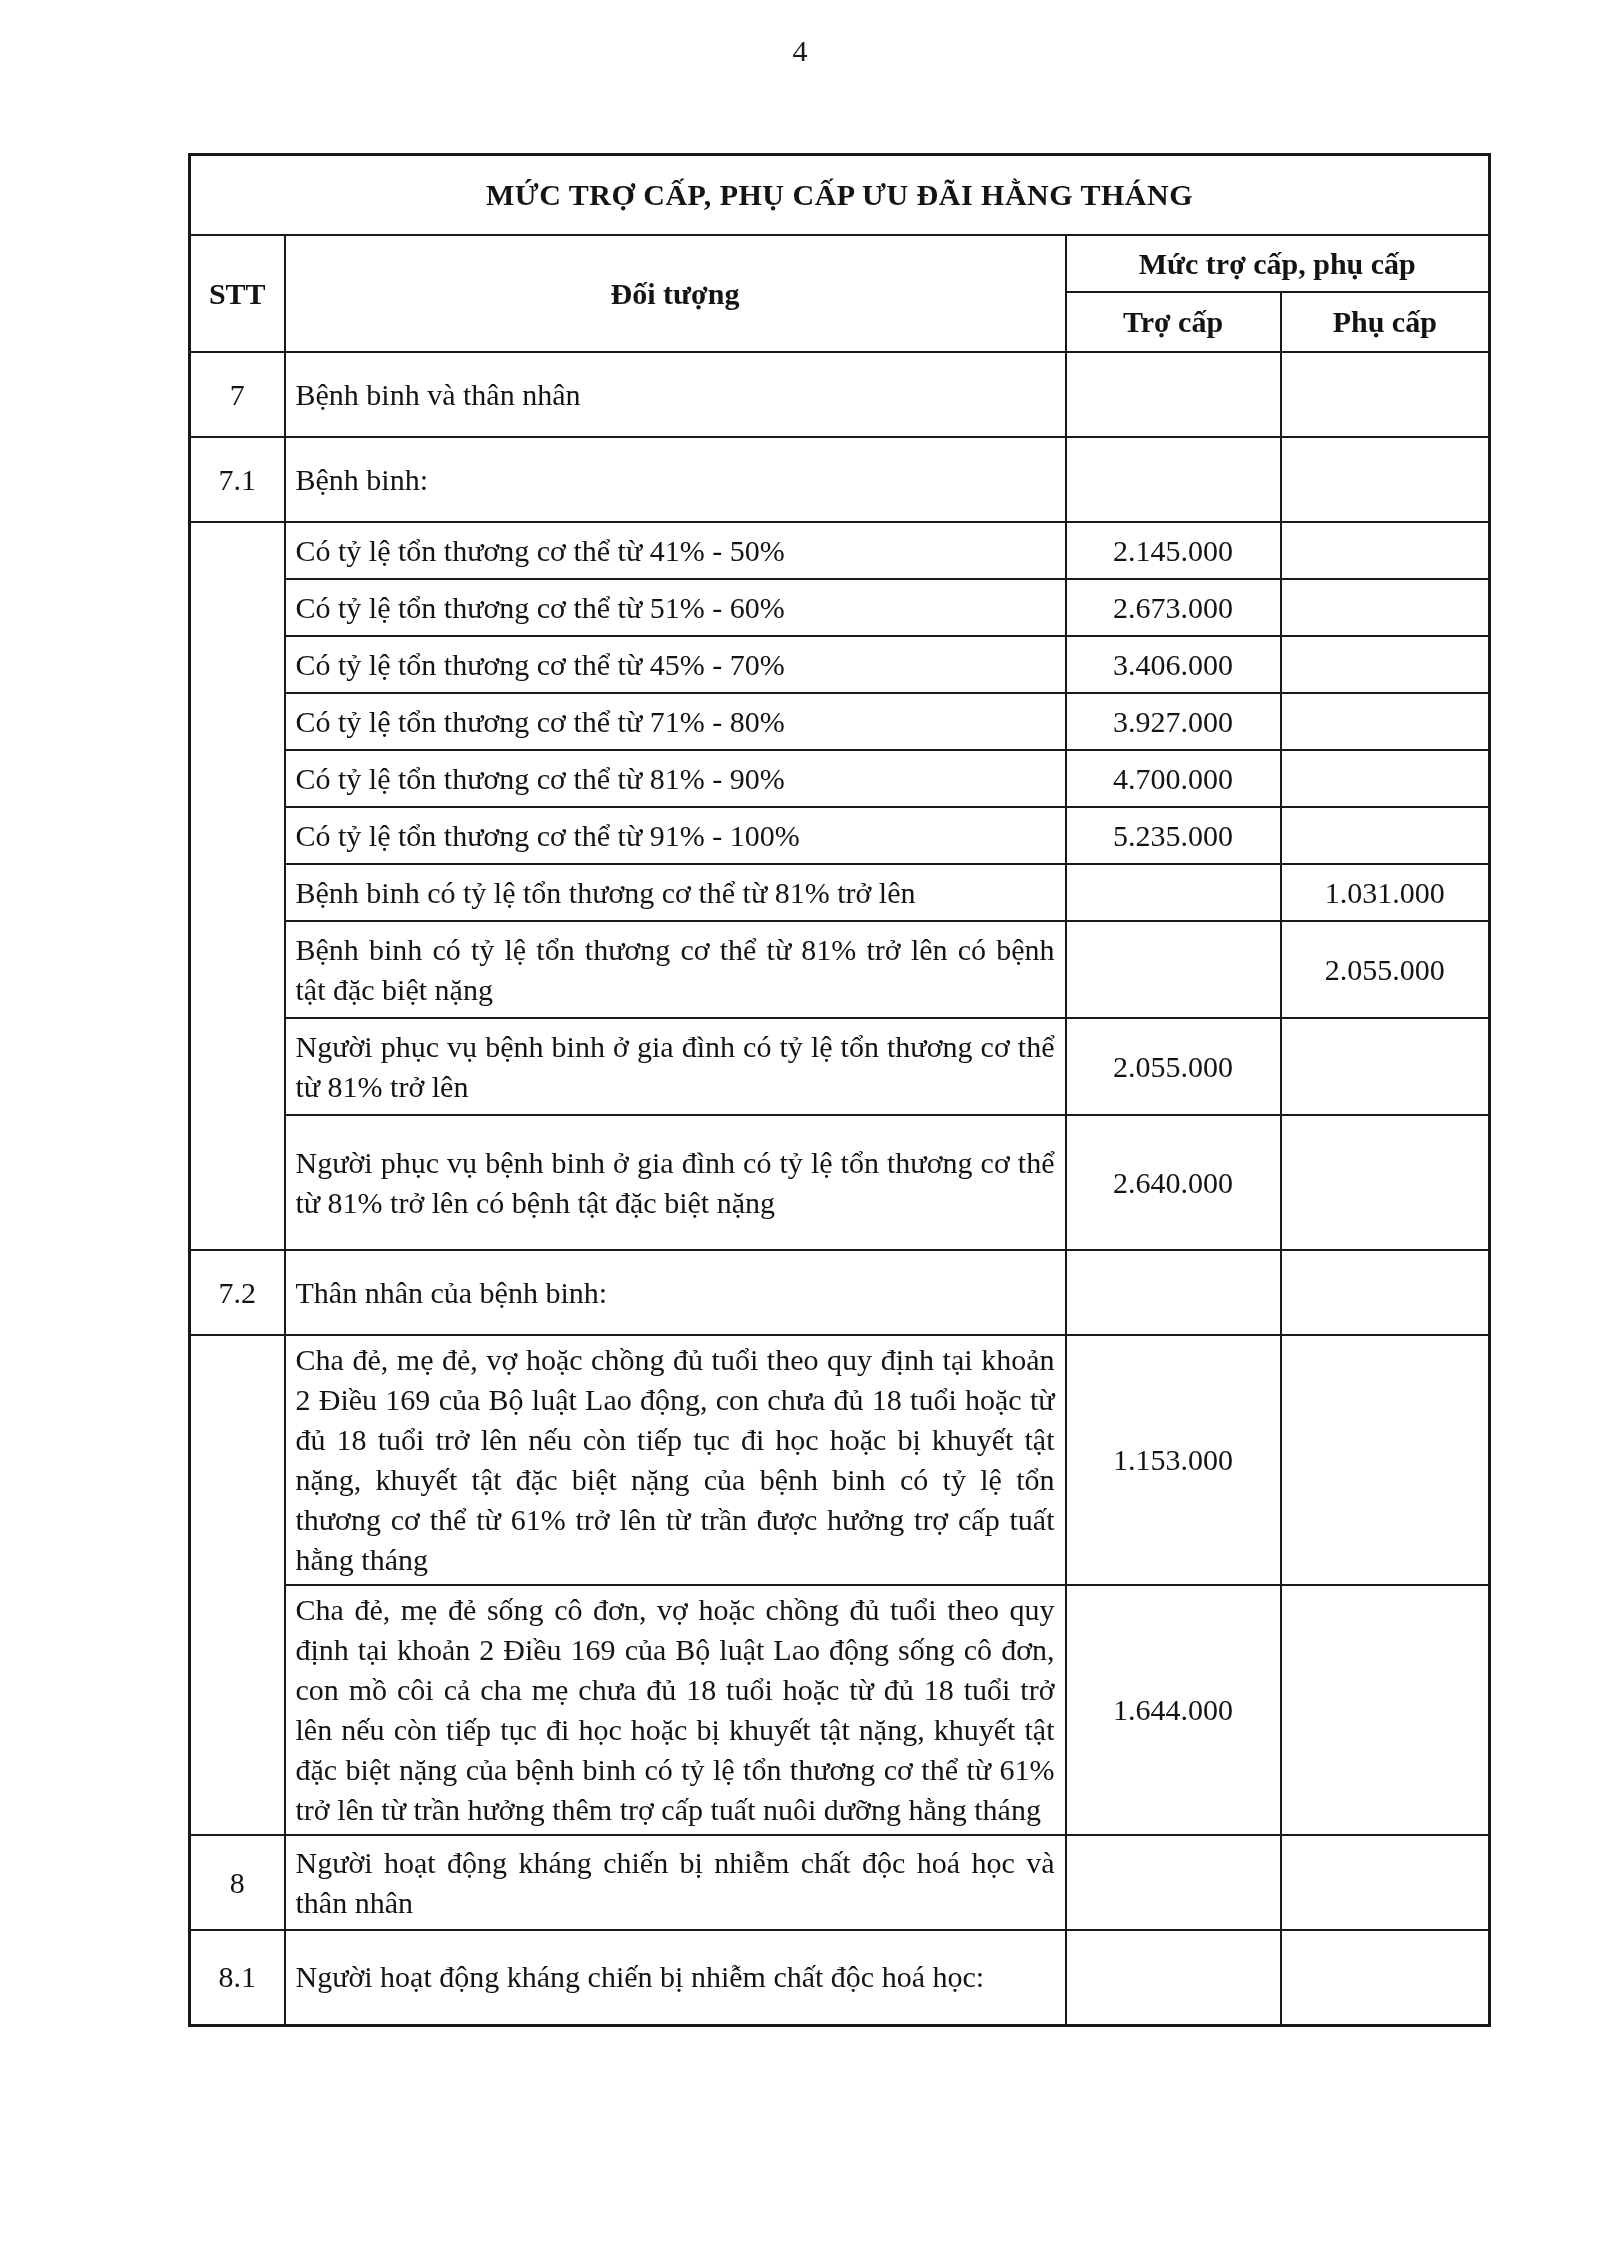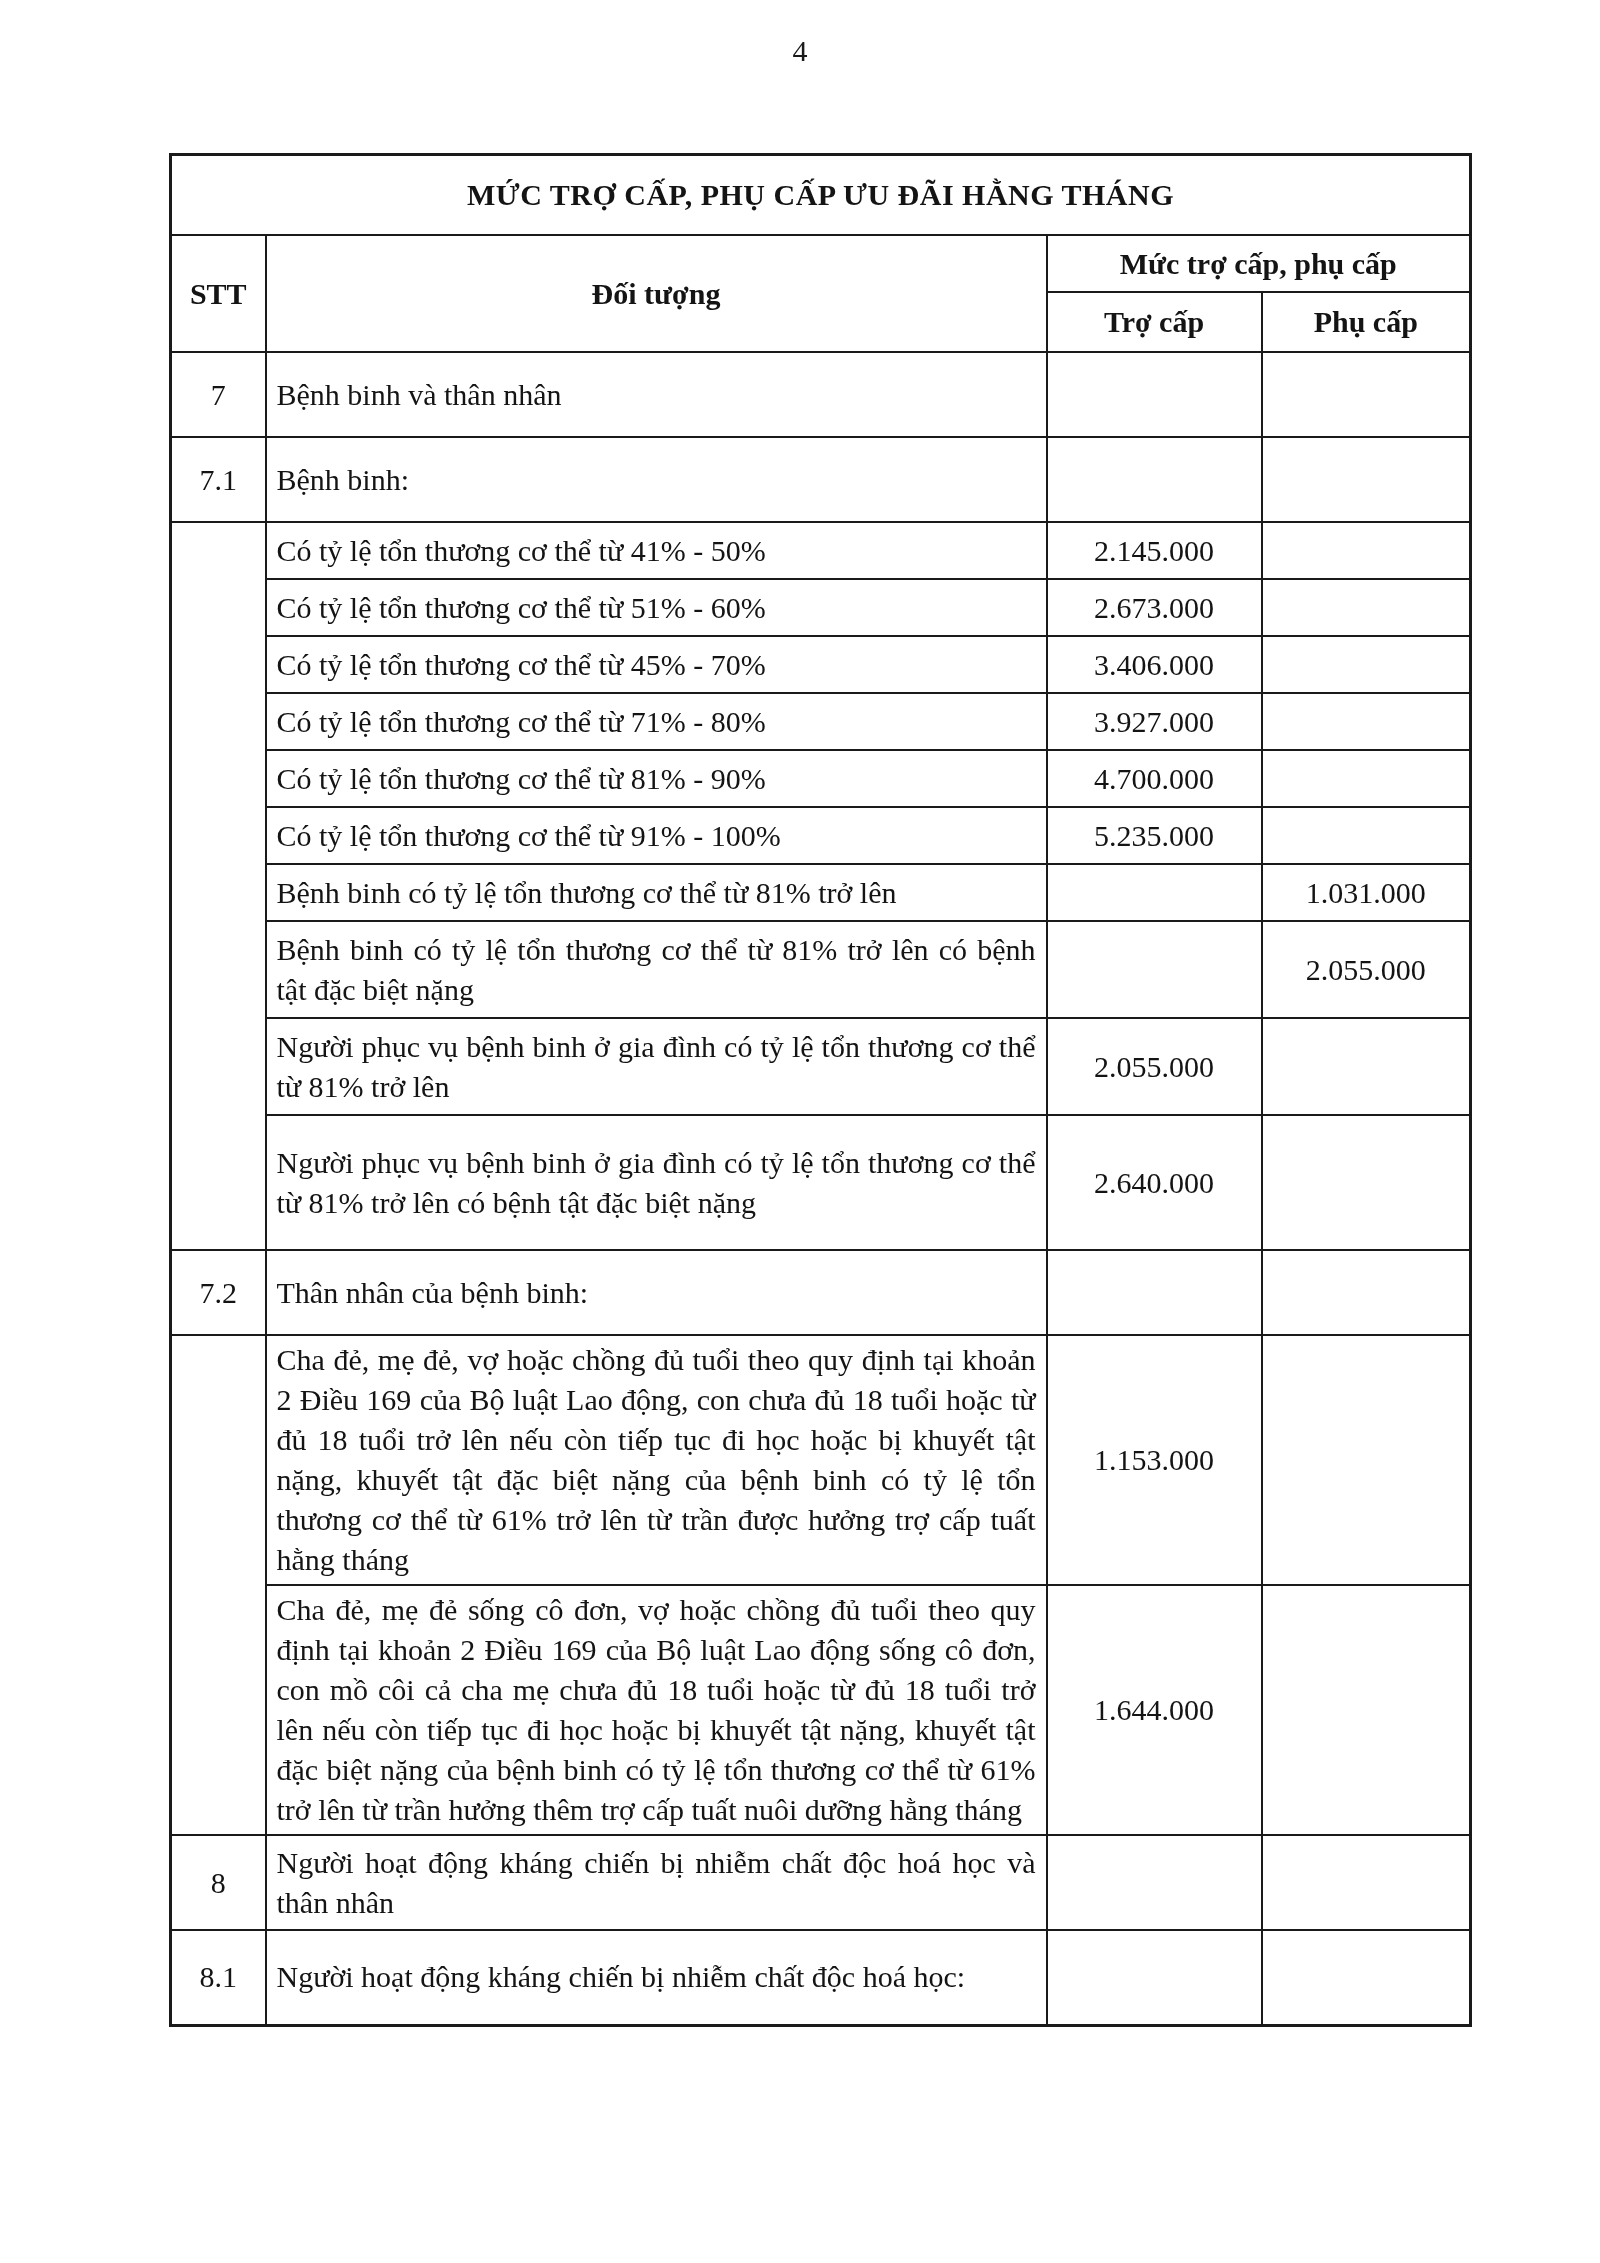--- a/index.html
+++ b/index.html
@@ -23,21 +23,21 @@
     top: 34px;
     left: 0;
     width: 1600px;
     text-align: center;
     font-size: 30px;
     color: #1a1a1a;
   }
   table.allowance {
     position: absolute;
     top: 153px;
-    left: 169px;
+    left: 188px;
     width: 1300px;
     border-collapse: collapse;
     table-layout: fixed;
     background: #ffffff;
   }
   table.allowance td {
     border: 2px solid #1a1a1a;
     font-size: 30px;
     color: #141414;
     padding: 4px 10px;

